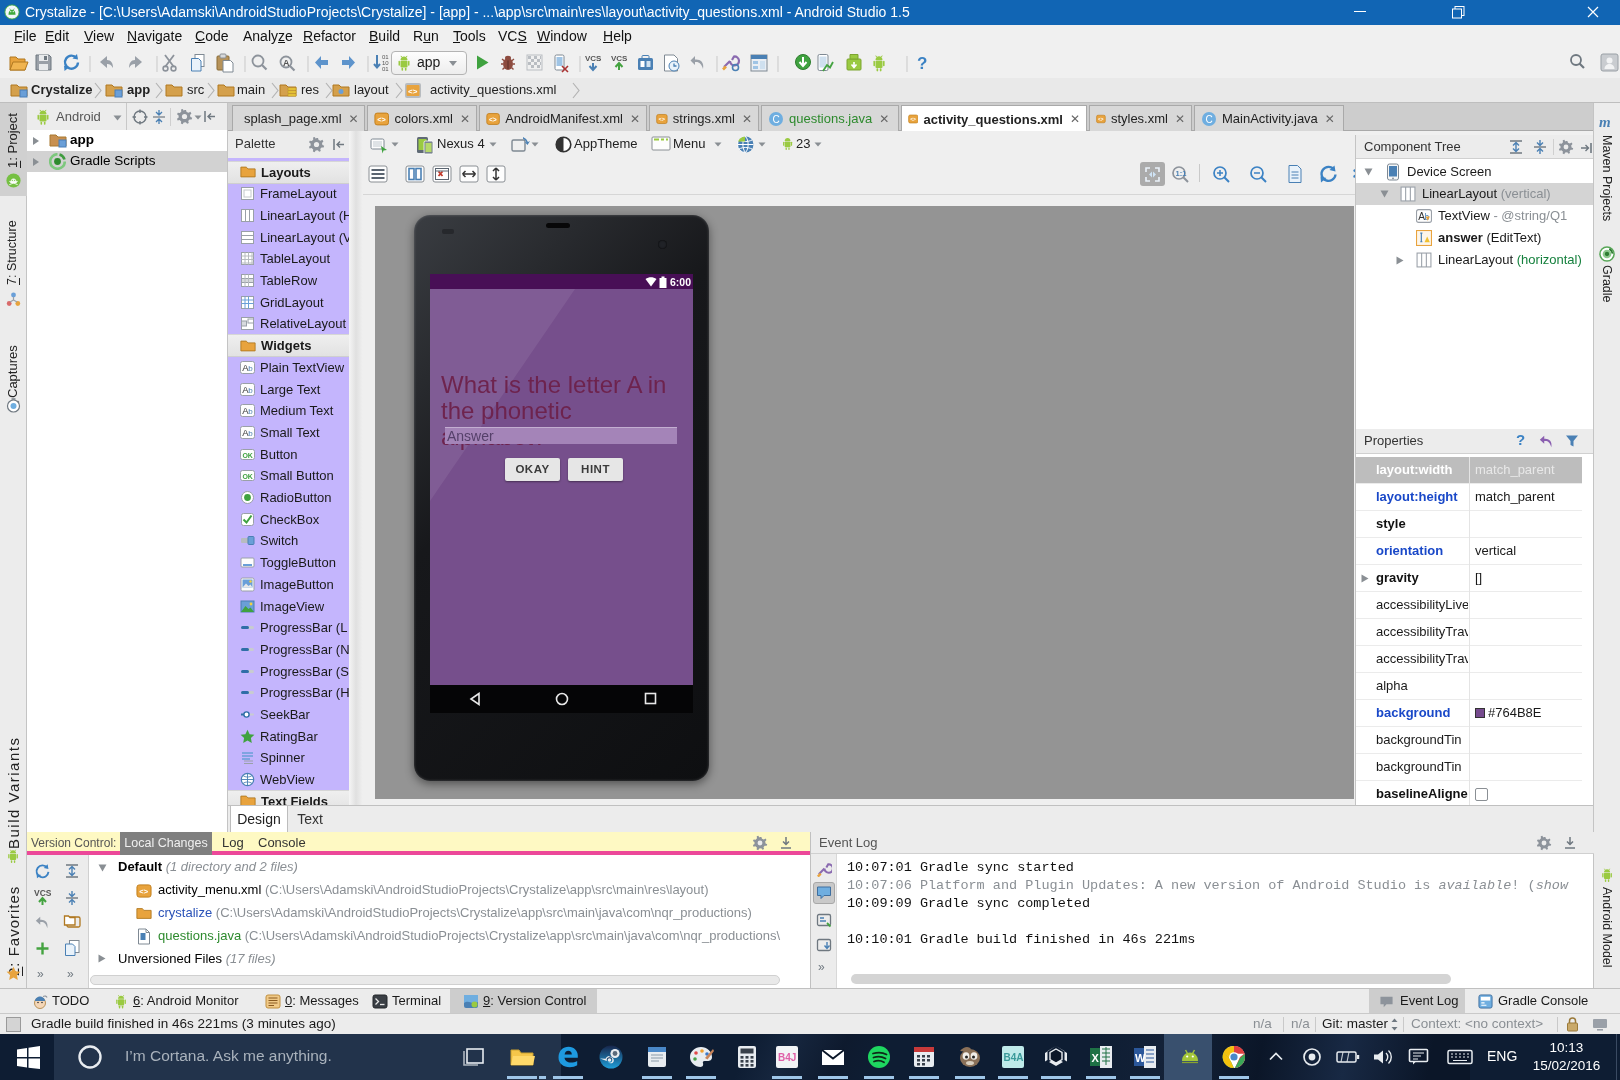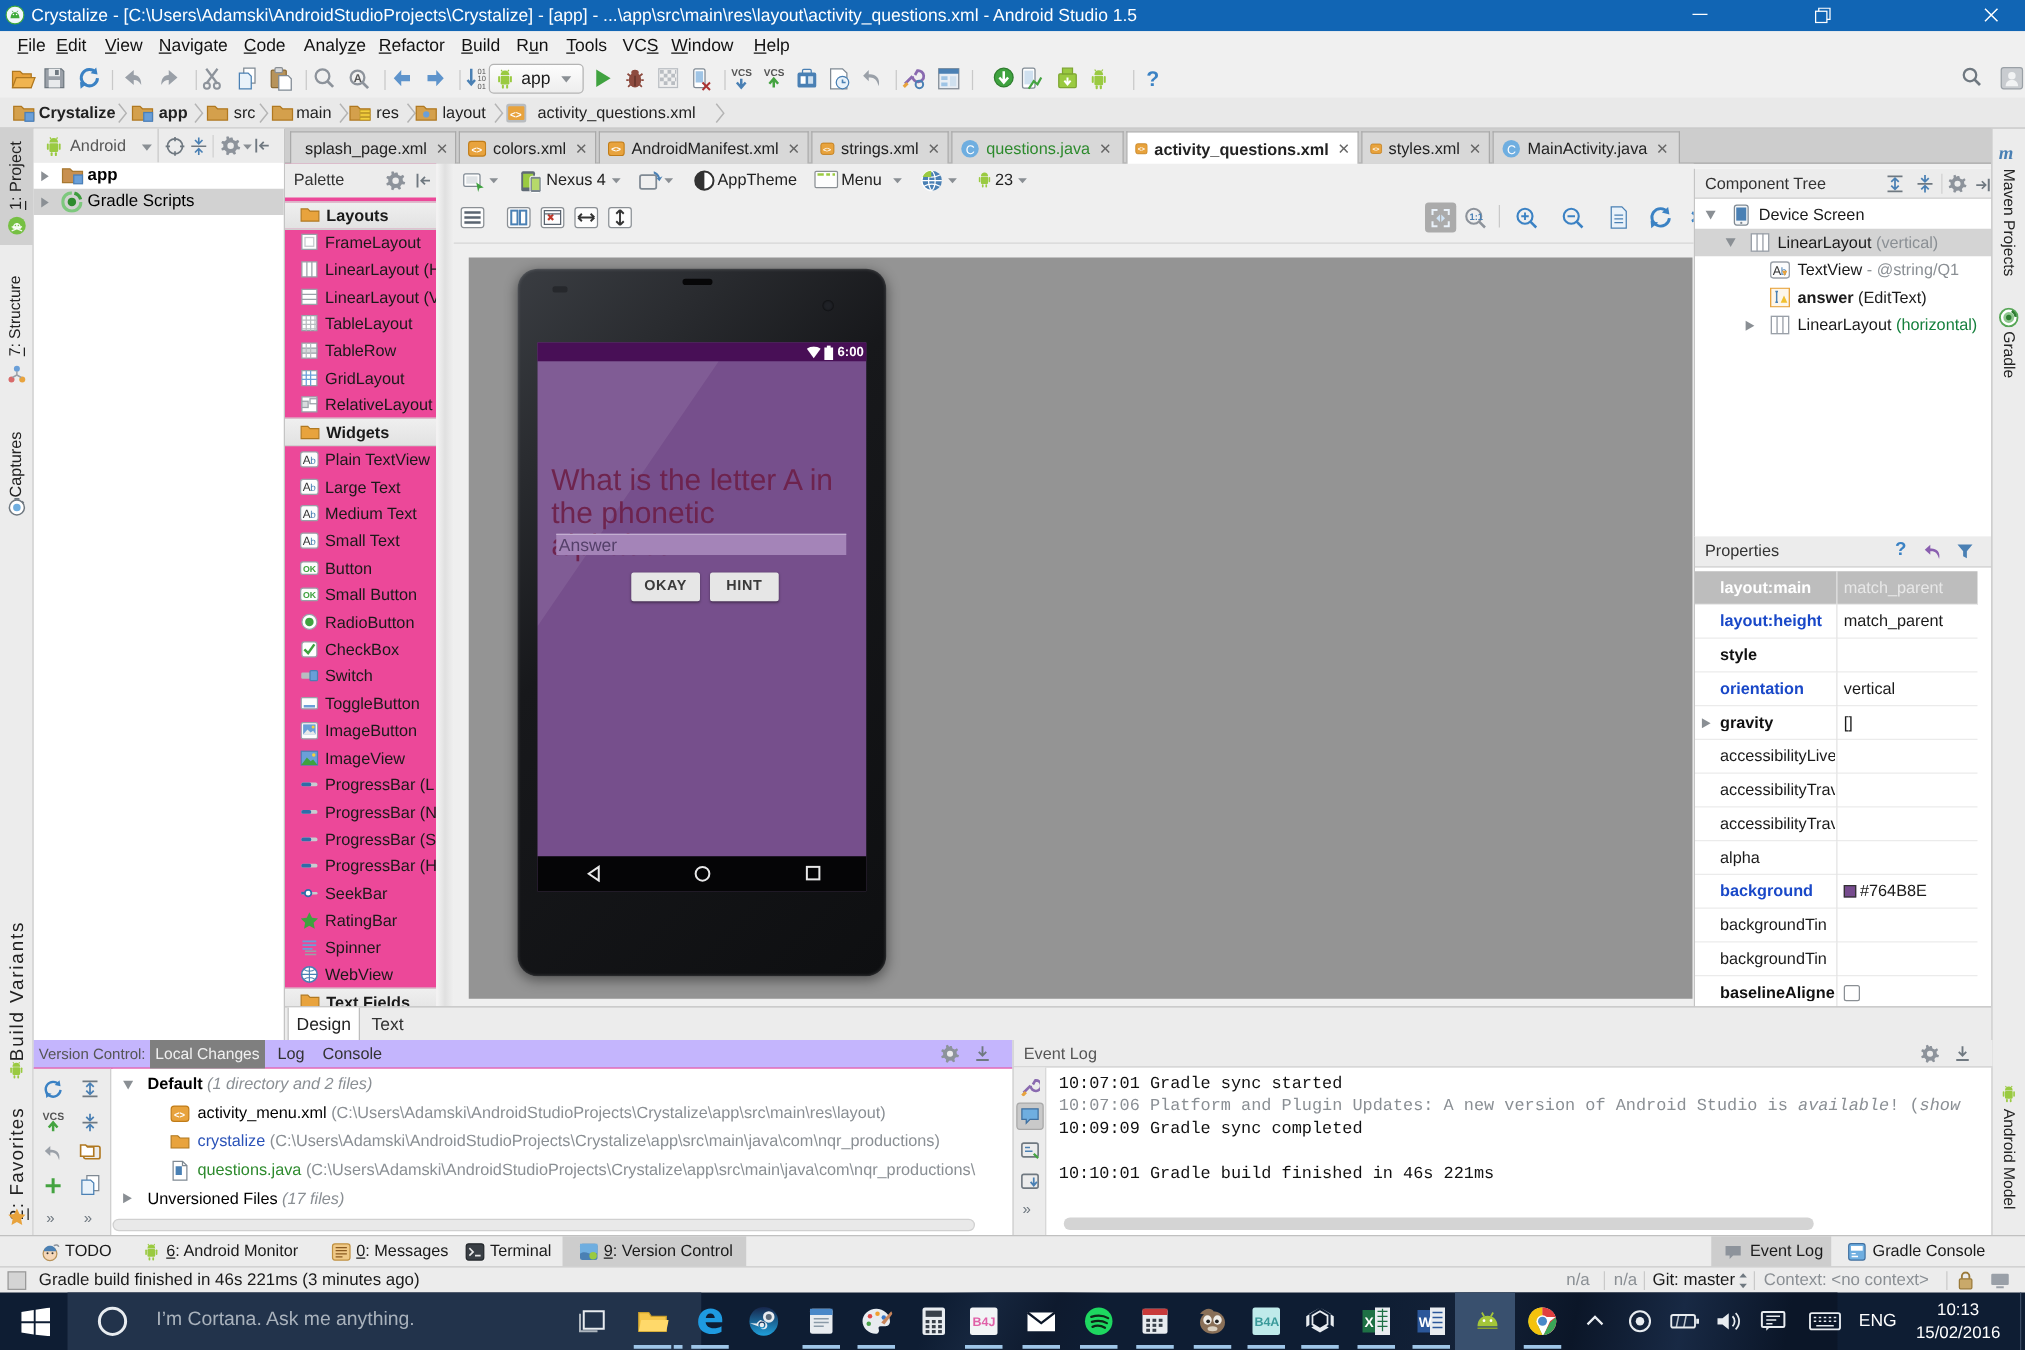--- a/index.html
+++ b/index.html
@@ -25,21 +25,21 @@
 #rstrip { left:1593px; top:103px; width:27px; height:885px; background:#ececec; border-left:1px solid #c4c4c4; font-size:12px; color:#222; }
 
 #projpanel { left:27px; top:103px; width:201px; height:729px; background:#ffffff; border-right:1px solid #c4c4c4; font-size:13px; }
 #projhead { position:absolute; left:0; top:0; width:200px; height:28px; background:#ececec; border-bottom:1px solid #d0d0d0; }
 
 #tabbar { left:228px; top:103px; width:1365px; height:28px; background:#cdcdcd; border-bottom:1px solid #a9a9a9; font-size:13px; }
 .ftab { position:absolute; top:2px; height:26px; background:#d8d8d8; border:1px solid #a9a9a9; border-bottom:none; display:flex; align-items:center; padding:0 6px; gap:5px; color:#222; }
 .ftab.sel { background:#ffffff; height:27px; }
 .ftab .x { color:#666; font-size:12px; margin-left:2px; }
 
-#palette { left:228px; top:131px; width:121px; height:674px; background:#ec4899; font-size:13px; color:#1a1a1a; }
+#palette { left:228px; top:131px; width:121px; height:674px; background:#c4b5fd; font-size:13px; color:#1a1a1a; }
 #palette .phead { position:absolute; left:0; top:0; width:121px; height:27px; background:#ececec; }
 .prow { position:absolute; left:0; width:121px; height:23px; display:flex; align-items:center; gap:5px; padding-left:12px; white-space:nowrap; overflow:hidden; }
 .psec { background:linear-gradient(#efefef,#e2e2e2); font-weight:bold; border-top:1px solid #d6d6d6; border-bottom:1px solid #cfcfcf; }
 
 #design { left:349px; top:131px; width:1006px; height:701px; background:#efefef; }
 #dsplit { position:absolute; left:0; top:0; width:14px; height:701px; background:linear-gradient(90deg,#f5f5f5,#e0e0e0 50%,#f0f0f0); }
 #canvas { position:absolute; left:26px; top:75px; width:979px; height:593px; background:#949494; }
 
 #phone { position:absolute; left:39px; top:9px; width:295px; height:566px; background:linear-gradient(135deg,#3a3d42,#17181b 40%,#0e0f11); border-radius:16px; box-shadow:0 3px 10px rgba(0,0,0,0.45), inset 0 0 3px rgba(255,255,255,0.25); }
 #screen { position:absolute; left:16px; top:59px; width:263px; height:439px; background:#764f8c; }
@@ -50,21 +50,21 @@
 #props { left:1355px; top:429px; width:238px; height:403px; background:#fff; border-left:1px solid #c4c4c4; font-size:13px; color:#1a1a1a; overflow:hidden; }
 #props .phead2 { position:absolute; left:0; top:0; width:238px; height:25px; background:#ececec; border-bottom:1px solid #d0d0d0; }
 .prprow { position:absolute; left:0; width:226px; height:27px; border-bottom:1px solid #ebebeb; }
 .prprow .k { position:absolute; left:20px; top:5px; white-space:nowrap; overflow:hidden; max-width:92px; }
 .prprow .v { position:absolute; left:119px; top:5px; white-space:nowrap; }
 .prprow .cdiv { position:absolute; left:113px; top:0; width:1px; height:27px; background:#e4e4e4; }
 
 #dtabs { left:228px; top:805px; width:1365px; height:27px; background:#ececec; border-top:1px solid #c0c0c0; font-size:14px; color:#222; }
 
 #vcpanel { left:27px; top:832px; width:783px; height:156px; background:#fff; font-size:13px; }
-#vchead { position:absolute; left:0; top:0; width:783px; height:23px; background:#c4b5fd; border-bottom:1px solid #ec4899; color:#333; }
+#vchead { position:absolute; left:0; top:0; width:783px; height:23px; background:#fef9c3; border-bottom:4px solid #ec4899; color:#333; }
 #vctools { position:absolute; left:0px; top:23px; width:62px; height:133px; background:#ececec; border-right:1px solid #d0d0d0; }
 
 #elpanel { left:810px; top:832px; width:783px; height:156px; background:#fff; border-left:1px solid #c0c0c0; font-size:13px; }
 #elhead { position:absolute; left:0; top:0; width:783px; height:22px; background:#ececec; border-bottom:1px solid #d0d0d0; color:#333; }
 #eltools { position:absolute; left:0; top:22px; width:26px; height:134px; background:#ececec; border-right:1px solid #d8d8d8; }
 .logline { position:absolute; left:36px; font-family:"Liberation Mono", monospace; font-size:13.5px; color:#111; white-space:nowrap; }
 
 #btabs { left:0; top:988px; width:1620px; height:25px; background:#ececec; border-top:1px solid #c0c0c0; font-size:13px; color:#1a1a1a; }
 
 #statusbar { left:0; top:1013px; width:1620px; height:21px; background:#ececec; border-top:1px solid #c9c9c9; font-size:13.5px; color:#1a1a1a; }
@@ -1016,21 +1016,21 @@
     <span class="abs" style="left:160px;top:2px;color:#3b82c4;font-weight:bold;font-size:15px">?</span>
     <svg class="abs" style="left:182px;top:5px" width="16" height="15" viewBox="0 0 18 17">
         <path d="M15 15 C16.5 8 12 5 7 5.5 L7 2 L2 6.5 L7 11 L7 8 C11 7.5 13.5 9.5 15 15 Z" fill="#8a5fb0"></path>
       </svg>
     <svg class="abs" style="left:209px;top:5px" width="14" height="14" viewBox="0 0 14 14">
         <path d="M1 1.5 L13 1.5 L8.5 7 L8.5 12.5 L5.5 11 L5.5 7 Z" fill="#4a80b4"></path>
       </svg>
   </div>
   <div id="proprows">
   <div class="prprow" style="top:28px;background:#bdbdbd;">
-        <span class="k" style="color:#fff;font-weight:bold;">layout:main</span>
+        <span class="k" style="color:#fff;font-weight:bold;">layout:width</span>
         <div class="cdiv"></div>
         <span class="v"><span style="color:#e8e8e8">match_parent</span></span>
       </div>
   <div class="prprow" style="top:55px;">
         <span class="k" style="color:#1948c8;font-weight:bold;">layout:height</span>
         <div class="cdiv"></div>
         <span class="v">match_parent</span>
       </div>
   <div class="prprow" style="top:82px;">
         <span class="k" style="color:#111;font-weight:bold;">style</span>

